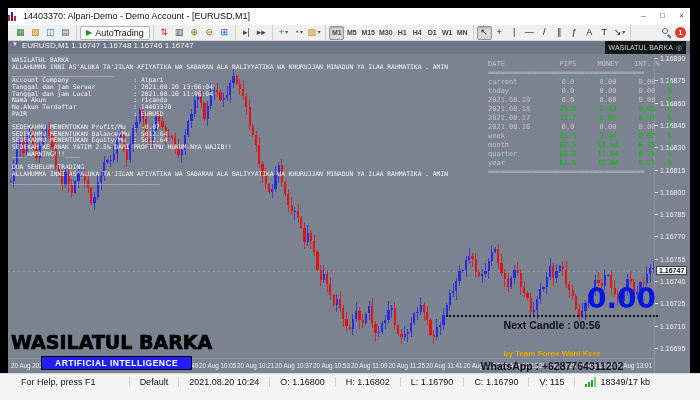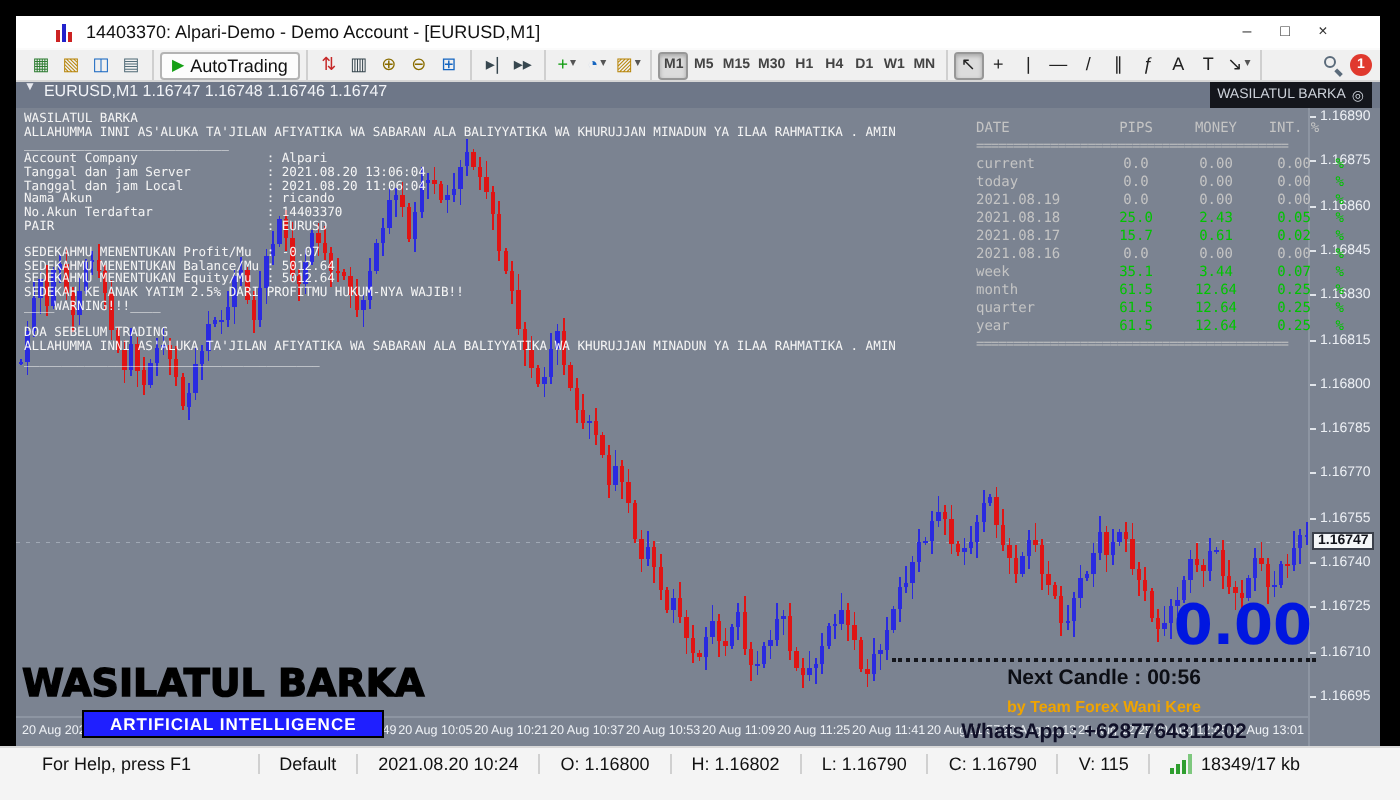--- a/index.html
+++ b/index.html
@@ -5,21 +5,21 @@
   * { margin:0; padding:0; box-sizing:border-box; }
   html,body { width:700px; height:400px; background:#000; overflow:hidden;
               font-family:"Liberation Sans", sans-serif; }
   .screen { position:relative; width:700px; height:400px; background:#000; }
 
   
   .window { position:absolute; left:8px; top:8px; width:682px; height:365px;
             background:#f0f0f0; display:flex; flex-direction:column; }
 
   .titlebar { height:16px; background:#ffffff; display:flex; align-items:center;
-              padding:0 20px; font-size:9px; color:#111; flex:0 0 16px; }
+              padding:0 0; font-size:9px; color:#111; flex:0 0 16px; }
   .app-icon { width:11px; height:10px; display:inline-flex; align-items:flex-end; gap:1px; margin-right:4px; }
   .app-icon i { display:block; width:2px; background:#2a7d2a; }
   .app-icon i:nth-child(1){height:6px;background:#c22;}
   .app-icon i:nth-child(2){height:9px;background:#22c;}
   .app-icon i:nth-child(3){height:5px;background:#c22;}
   .titlebar .title { flex:1; white-space:nowrap; overflow:hidden; }
   .win-controls { display:flex; gap:2px; }
   .win-btn { width:17px; height:12px; font-size:8px; line-height:11px; text-align:center; color:#333; }
 
   .menubar { height:13px; display:flex; align-items:center; font-size:9px; color:#222;
@@ -96,21 +96,21 @@
   .branding-title { font-family:"DejaVu Sans", sans-serif; font-weight:bold; font-size:19px;
                     line-height:20px; color:#000; letter-spacing:0px; -webkit-text-stroke:0.7px #000; }
   .branding-sub { margin:1px 0 0 30px; display:inline-block; background:#1f1fff; border:1px solid #000;
                   color:#fff; font-size:8.5px; font-weight:bold; padding:1px 13px; letter-spacing:0.5px; }
 
   .signal { position:absolute; right:32px; bottom:1px; text-align:center; }
   .signal-value { text-align:right; color:#0016e0; font-family:"DejaVu Sans", sans-serif;
                   font-weight:bold; font-size:28px; line-height:27px; padding-right:2px; }
   .signal-dots { width:212px; border-top:2px dotted #14161c; margin:3px 0 2px 0; }
   .signal-next { font-size:10.5px; font-weight:bold; color:#0c0e14; }
-  .signal-team { font-size:8px; font-weight:bold; color:#f0a400; margin-top:4px; }
+  .signal-team { font-size:8px; font-weight:bold; color:#f0a400; margin-top:18px; }
   .signal-wa { font-size:10.5px; font-weight:bold; color:#101028; margin-top:2px; }
 
   
   .statusbar { position:absolute; left:0; top:373px; width:700px; height:27px;
                background:#f4f4f4; border-top:1px solid #d9d9d9; font-size:9px; color:#111;
                display:flex; align-items:flex-start; padding:3px 6px 0 21px; }
   .status-right { margin-left:auto; display:flex; align-items:center; margin-right:34px; }
   .status-seg { padding:0 10px; border-left:1px solid #d0d0d0; white-space:nowrap; }
   .status-conn { display:flex; align-items:center; gap:4px; padding:0 10px; border-left:1px solid #d0d0d0; }
   .conn-bars { display:inline-flex; align-items:flex-end; gap:1px; height:10px; }

